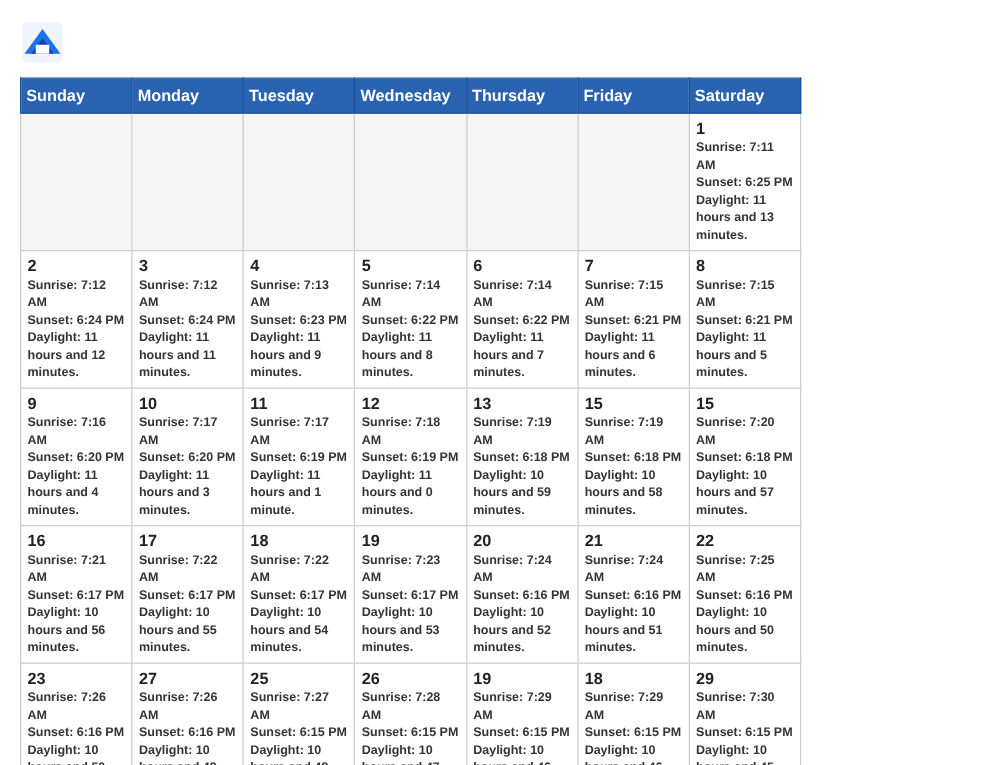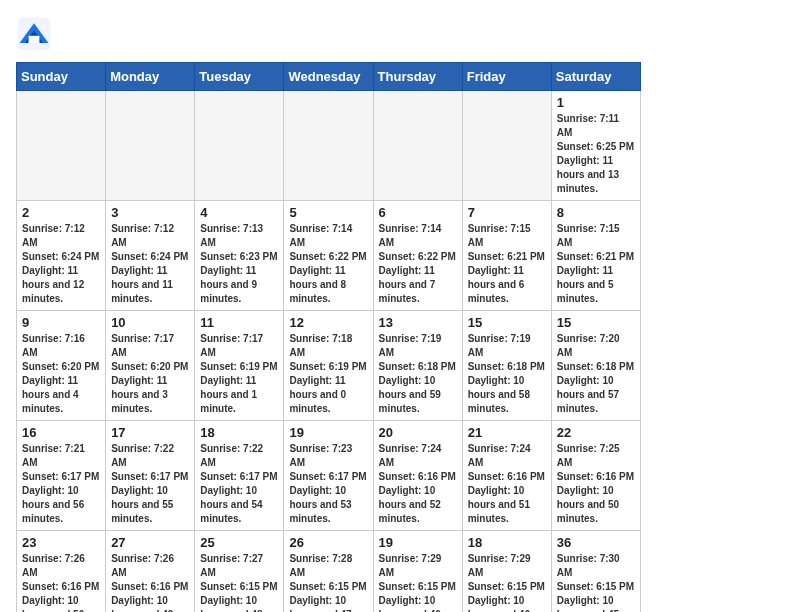--- a/index.html
+++ b/index.html
@@ -253,21 +253,21 @@
           </td>
           <td>
             <span class="day-num">19</span>
             <div class="day-info">Sunrise: 7:29 AM<br>Sunset: 6:15 PM<br>Daylight: 10 hours and 46 minutes.</div>
           </td>
           <td>
             <span class="day-num">18</span>
             <div class="day-info">Sunrise: 7:29 AM<br>Sunset: 6:15 PM<br>Daylight: 10 hours and 46 minutes.</div>
           </td>
           <td>
-            <span class="day-num">36</span>
+            <span class="day-num">29</span>
             <div class="day-info">Sunrise: 7:30 AM<br>Sunset: 6:15 PM<br>Daylight: 10 hours and 45 minutes.</div>
           </td>
         </tr>
         <tr class="last-row">
           <td>
             <span class="day-num">30</span>
             <div class="day-info">Sunrise: 7:31 AM<br>Sunset: 6:15 PM<br>Daylight: 10 hours and 44 minutes.</div>
           </td>
           <td class="empty"></td>
           <td class="empty"></td>

